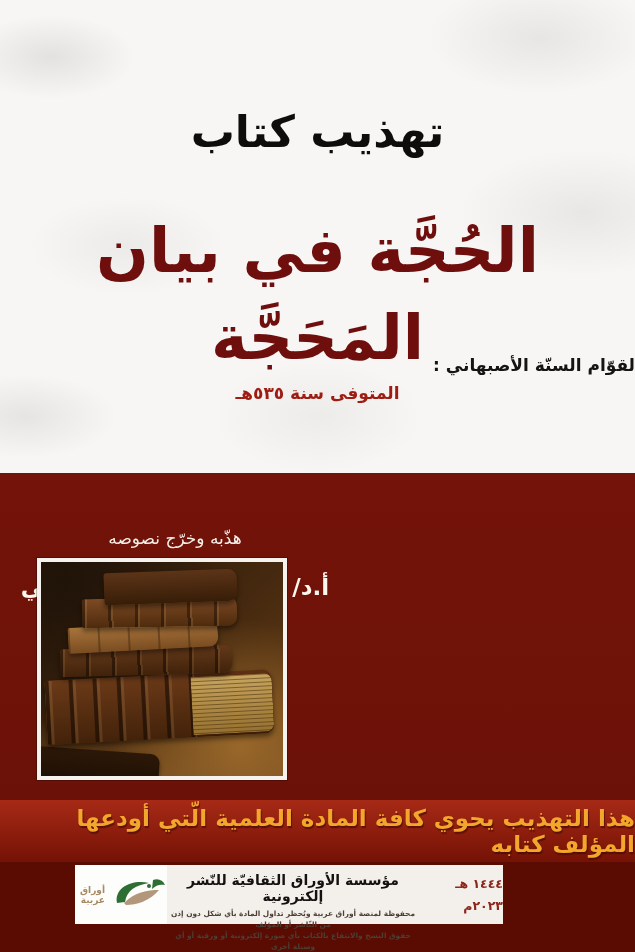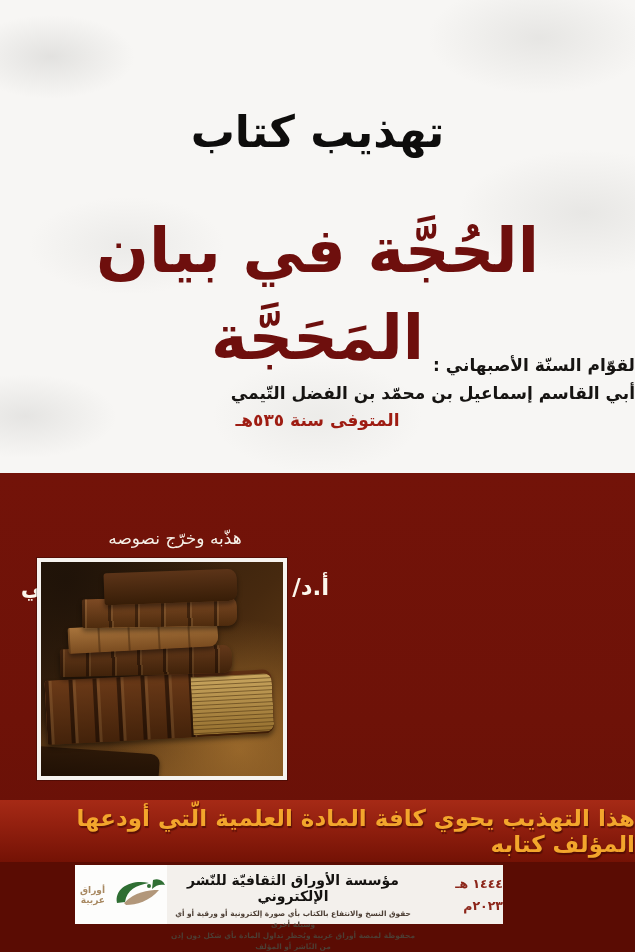--- a/index.html
+++ b/index.html
@@ -135,21 +135,20 @@
 </head>
 <body>
 
 <div class="page">
 
   <div class="top-section">
     <div class="series-title">تهذيب كتاب</div>
     <div class="main-title">الحُجَّة في بيان المَحَجَّة</div>
     <div class="author-block">
       <div class="author-intro">لقوّام السنّة الأصبهاني :</div>
-      <div class="author-name">أبي القاسم إسماعيل بن محمّد بن الفضل التّيمي</div>
       <div class="author-death">المتوفى سنة ٥٣٥هـ</div>
     </div>
   </div>
 
   <div class="maroon-section">
     <div class="editor-col">
       <div class="editor-label">هذّبه وخرّج نصوصه</div>
       <div class="editor-name">أ.د/ أحمد بن صالح الزهراني</div>
       <div class="editor-title-1">أستاذ العقيدة بقسم الشريعة</div>
       <div class="editor-title-2">جامعة الملك عبدالعزيز بجدة</div>
@@ -175,23 +174,23 @@
     <div class="banner-text">هذا التهذيب يحوي كافة المادة العلمية الّتي أودعها المؤلف كتابه</div>
   </div>
 
   <div class="bottom-section">
     <div class="footer-bar">
       <div class="footer-dates">
         <div>١٤٤٤ هـ</div>
         <div>٢٠٢٣م</div>
       </div>
       <div class="footer-center">
-        <div class="footer-publisher">مؤسسة الأوراق الثقافيّة للنّشر الإلكتروني</div>
+        <div class="footer-publisher">مؤسسة الأوراق الثقافيّة للنّشر إلكترونية</div>
+        <div class="footer-rights">محفوظة لمنصة أوراق عربية ويُحظر تداول المادة بأي شكل دون إذن من النّاشر أو المؤلف</div>
         <div class="footer-rights">حقوق النسخ والانتفاع بالكتاب بأي صورة إلكترونية أو ورقية أو أي وسيلة أخرى</div>
-        <div class="footer-rights">محفوظة لمنصة أوراق عربية ويُحظر تداول المادة بأي شكل دون إذن من النّاشر أو المؤلف</div>
       </div>
       <div class="footer-logo">
         <span>
           <svg width="62" height="36" viewBox="0 0 62 36" aria-hidden="true">
             <path d="M12 26 C9 10, 28 2, 44 6 C31 8, 22 13, 20 25 Z" fill="#2f6e33"></path>
             <path d="M19 26 C30 15, 42 13, 54 13 C45 24, 31 28, 21 28 Z" fill="#b2977a"></path>
             <path d="M48 3 C53 1, 58 3, 60 8 C55 7, 51 8, 47 12 Z" fill="#2f6e33"></path>
             <circle cx="44" cy="9" r="2" fill="#2f6e33"></circle>
           </svg>
         </span>

